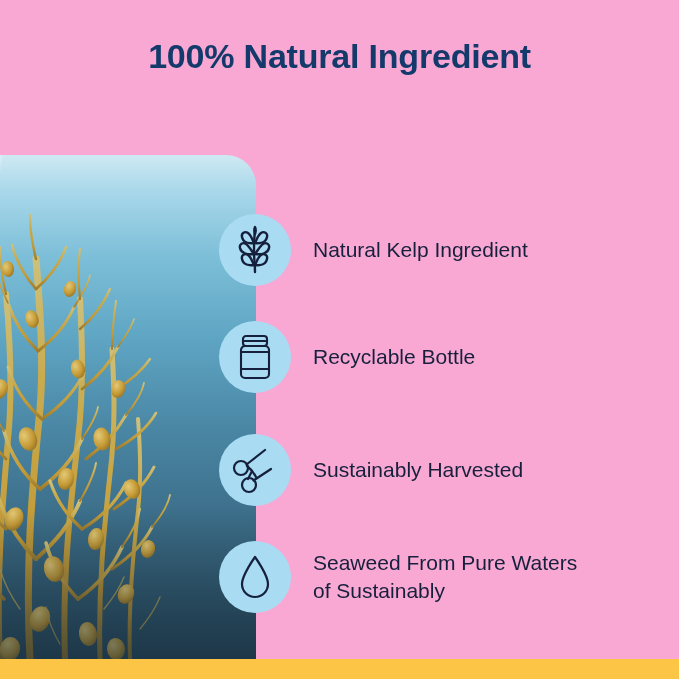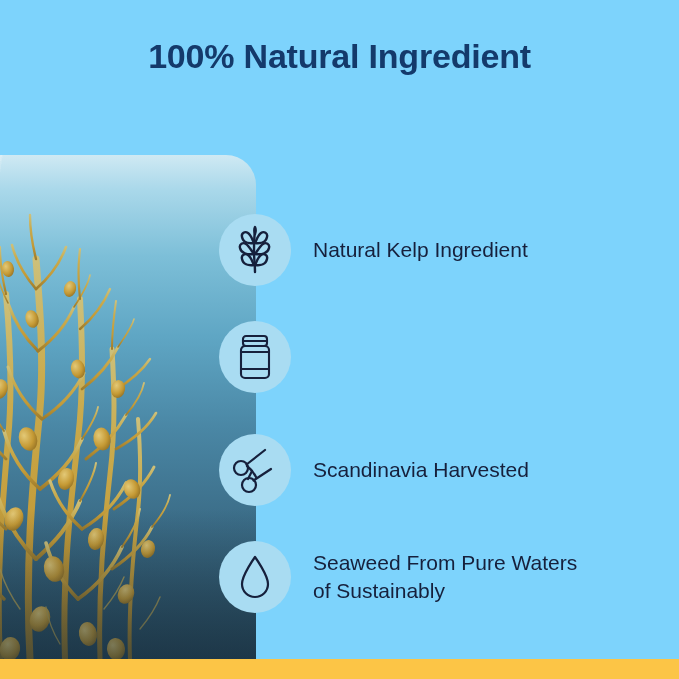--- a/index.html
+++ b/index.html
@@ -11,21 +11,21 @@
     height: 679px;
     overflow: hidden;
     background: #f5f5f4;
     font-family: "Liberation Sans", sans-serif;
     position: relative;
   }
 
   #infographic {
     position: absolute;
     inset: 0;
-    background: #7dd3fc;
+    background: #f9a8d4;
     padding-left: 47px;
   }
 
   
   .title-block {
     position: absolute;
     left: 0;
     top: 34px;
     width: 679px;
     text-align: center;
@@ -257,34 +257,35 @@
   <div class="feature-row" style="top:321px;">
     <div class="feature-icon">
       <svg width="40" height="48" viewBox="0 0 40 48" fill="none" stroke="#16203c" stroke-width="2.1" stroke-linecap="round" stroke-linejoin="round">
         <rect x="8" y="3" width="24" height="10" rx="3"></rect>
         <path d="M8 8 H32"></path>
         <path d="M6 17 C6 14.8 7.8 13 10 13 H30 C32.2 13 34 14.8 34 17 V41 C34 43.2 32.2 45 30 45 H10 C7.8 45 6 43.2 6 41 Z"></path>
         <path d="M6 19 H34"></path>
         <path d="M6 36 H34"></path>
       </svg>
     </div>
+    <div class="feature-label">Recyclable Bottle</div>
   </div>
 
   <div class="feature-row" style="top:434px;">
     <div class="feature-icon">
       <svg width="48" height="48" viewBox="0 0 48 48" fill="none" stroke="#16203c" stroke-width="2.2" stroke-linecap="round" stroke-linejoin="round">
         <circle cx="10" cy="22" r="7"></circle>
         <circle cx="18" cy="39" r="7"></circle>
         <path d="M15.5 18.5 L34 4"></path>
         <path d="M22.5 34.5 L40 23"></path>
         <path d="M16 20 C20 23 23 27 25 31"></path>
         <path d="M21 25 L17 33"></path>
       </svg>
     </div>
-    <div class="feature-label">Scandinavia Harvested</div>
+    <div class="feature-label">Sustainably Harvested</div>
   </div>
 
   <div class="feature-row" style="top:541px;">
     <div class="feature-icon">
       <svg width="34" height="46" viewBox="0 0 34 46" fill="none" stroke="#16203c" stroke-width="2.2" stroke-linecap="round" stroke-linejoin="round">
         <path d="M17 3 C17 3 4 21 4 30 C4 37.2 9.8 43 17 43 C24.2 43 30 37.2 30 30 C30 21 17 3 17 3Z"></path>
       </svg>
     </div>
     <div class="feature-label">
       <div>Seaweed From Pure Waters</div>

